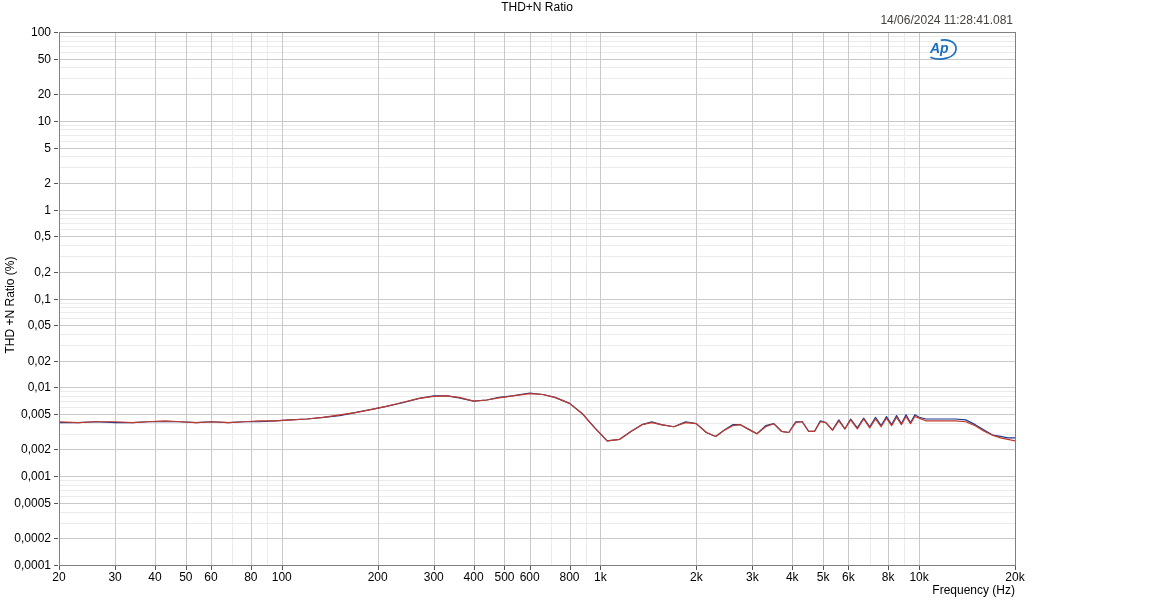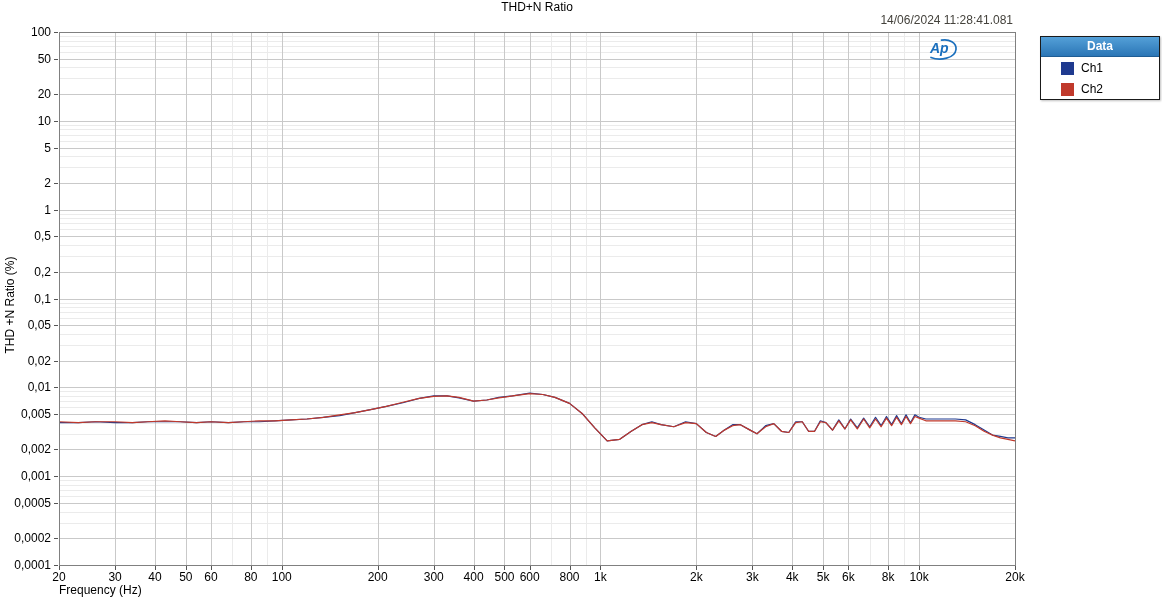--- a/index.html
+++ b/index.html
@@ -12,21 +12,21 @@
     text-align:center; font-size:12px; line-height:14px; color:#000;
   }
   .timestamp{
     position:absolute; top:13px; right:149px; font-size:12px; color:#44423c;
   }
   .ylabel{
     position:absolute; left:3px; top:305px; font-size:12px; white-space:nowrap;
     transform:rotate(-90deg) translateX(-50%); transform-origin:0 0; color:#000;
   }
   .xlabel{
-    position:absolute; left:59px; top:583px; width:956px; text-align:left;
+    position:absolute; left:59px; top:583px; width:956px; text-align:right;
     font-size:12px; color:#000;
   }
   #plot-svg{position:absolute; left:0; top:0;}
   .legend{
     position:absolute; left:1040px; top:36px; width:118px;
     background:#ffffff; border:1px solid #1a1a1a; box-shadow:1px 1px 2px rgba(0,0,0,0.25);
   }
   .legend-header{
     height:19px; line-height:19px; text-align:center; font-size:12px; font-weight:bold;
     color:#ffffff; background:linear-gradient(#54a0d8,#2b76b6);
@@ -224,27 +224,14 @@
       </g>
     </svg>
 
   <div class="ap-logo">
     <svg width="38" height="26" viewBox="0 0 38 26">
       <path d="M 7 21.5 C 16 25 31 22.5 32 13.5 C 32.8 6.5 25 2.8 17.5 4.2" fill="none" stroke="#1a6fbd" stroke-width="1.7" stroke-linecap="round"></path>
       <text x="6" y="17" font-size="14" font-weight="bold" font-style="italic" font-family="Liberation Sans, sans-serif" fill="#1a6fbd">Ap</text>
     </svg>
   </div>
 
-  <div class="legend">
-    <div class="legend-header">Data</div>
-    <div id="legend-items">
-        <div class="legend-item">
-          <span class="legend-swatch" style="background: rgb(31, 58, 143);"></span>
-          <span>Ch1</span>
-        </div>
-        <div class="legend-item">
-          <span class="legend-swatch" style="background: rgb(192, 57, 43);"></span>
-          <span>Ch2</span>
-        </div>
-      </div>
-  </div>
 
 </div>
 
 </body></html>

